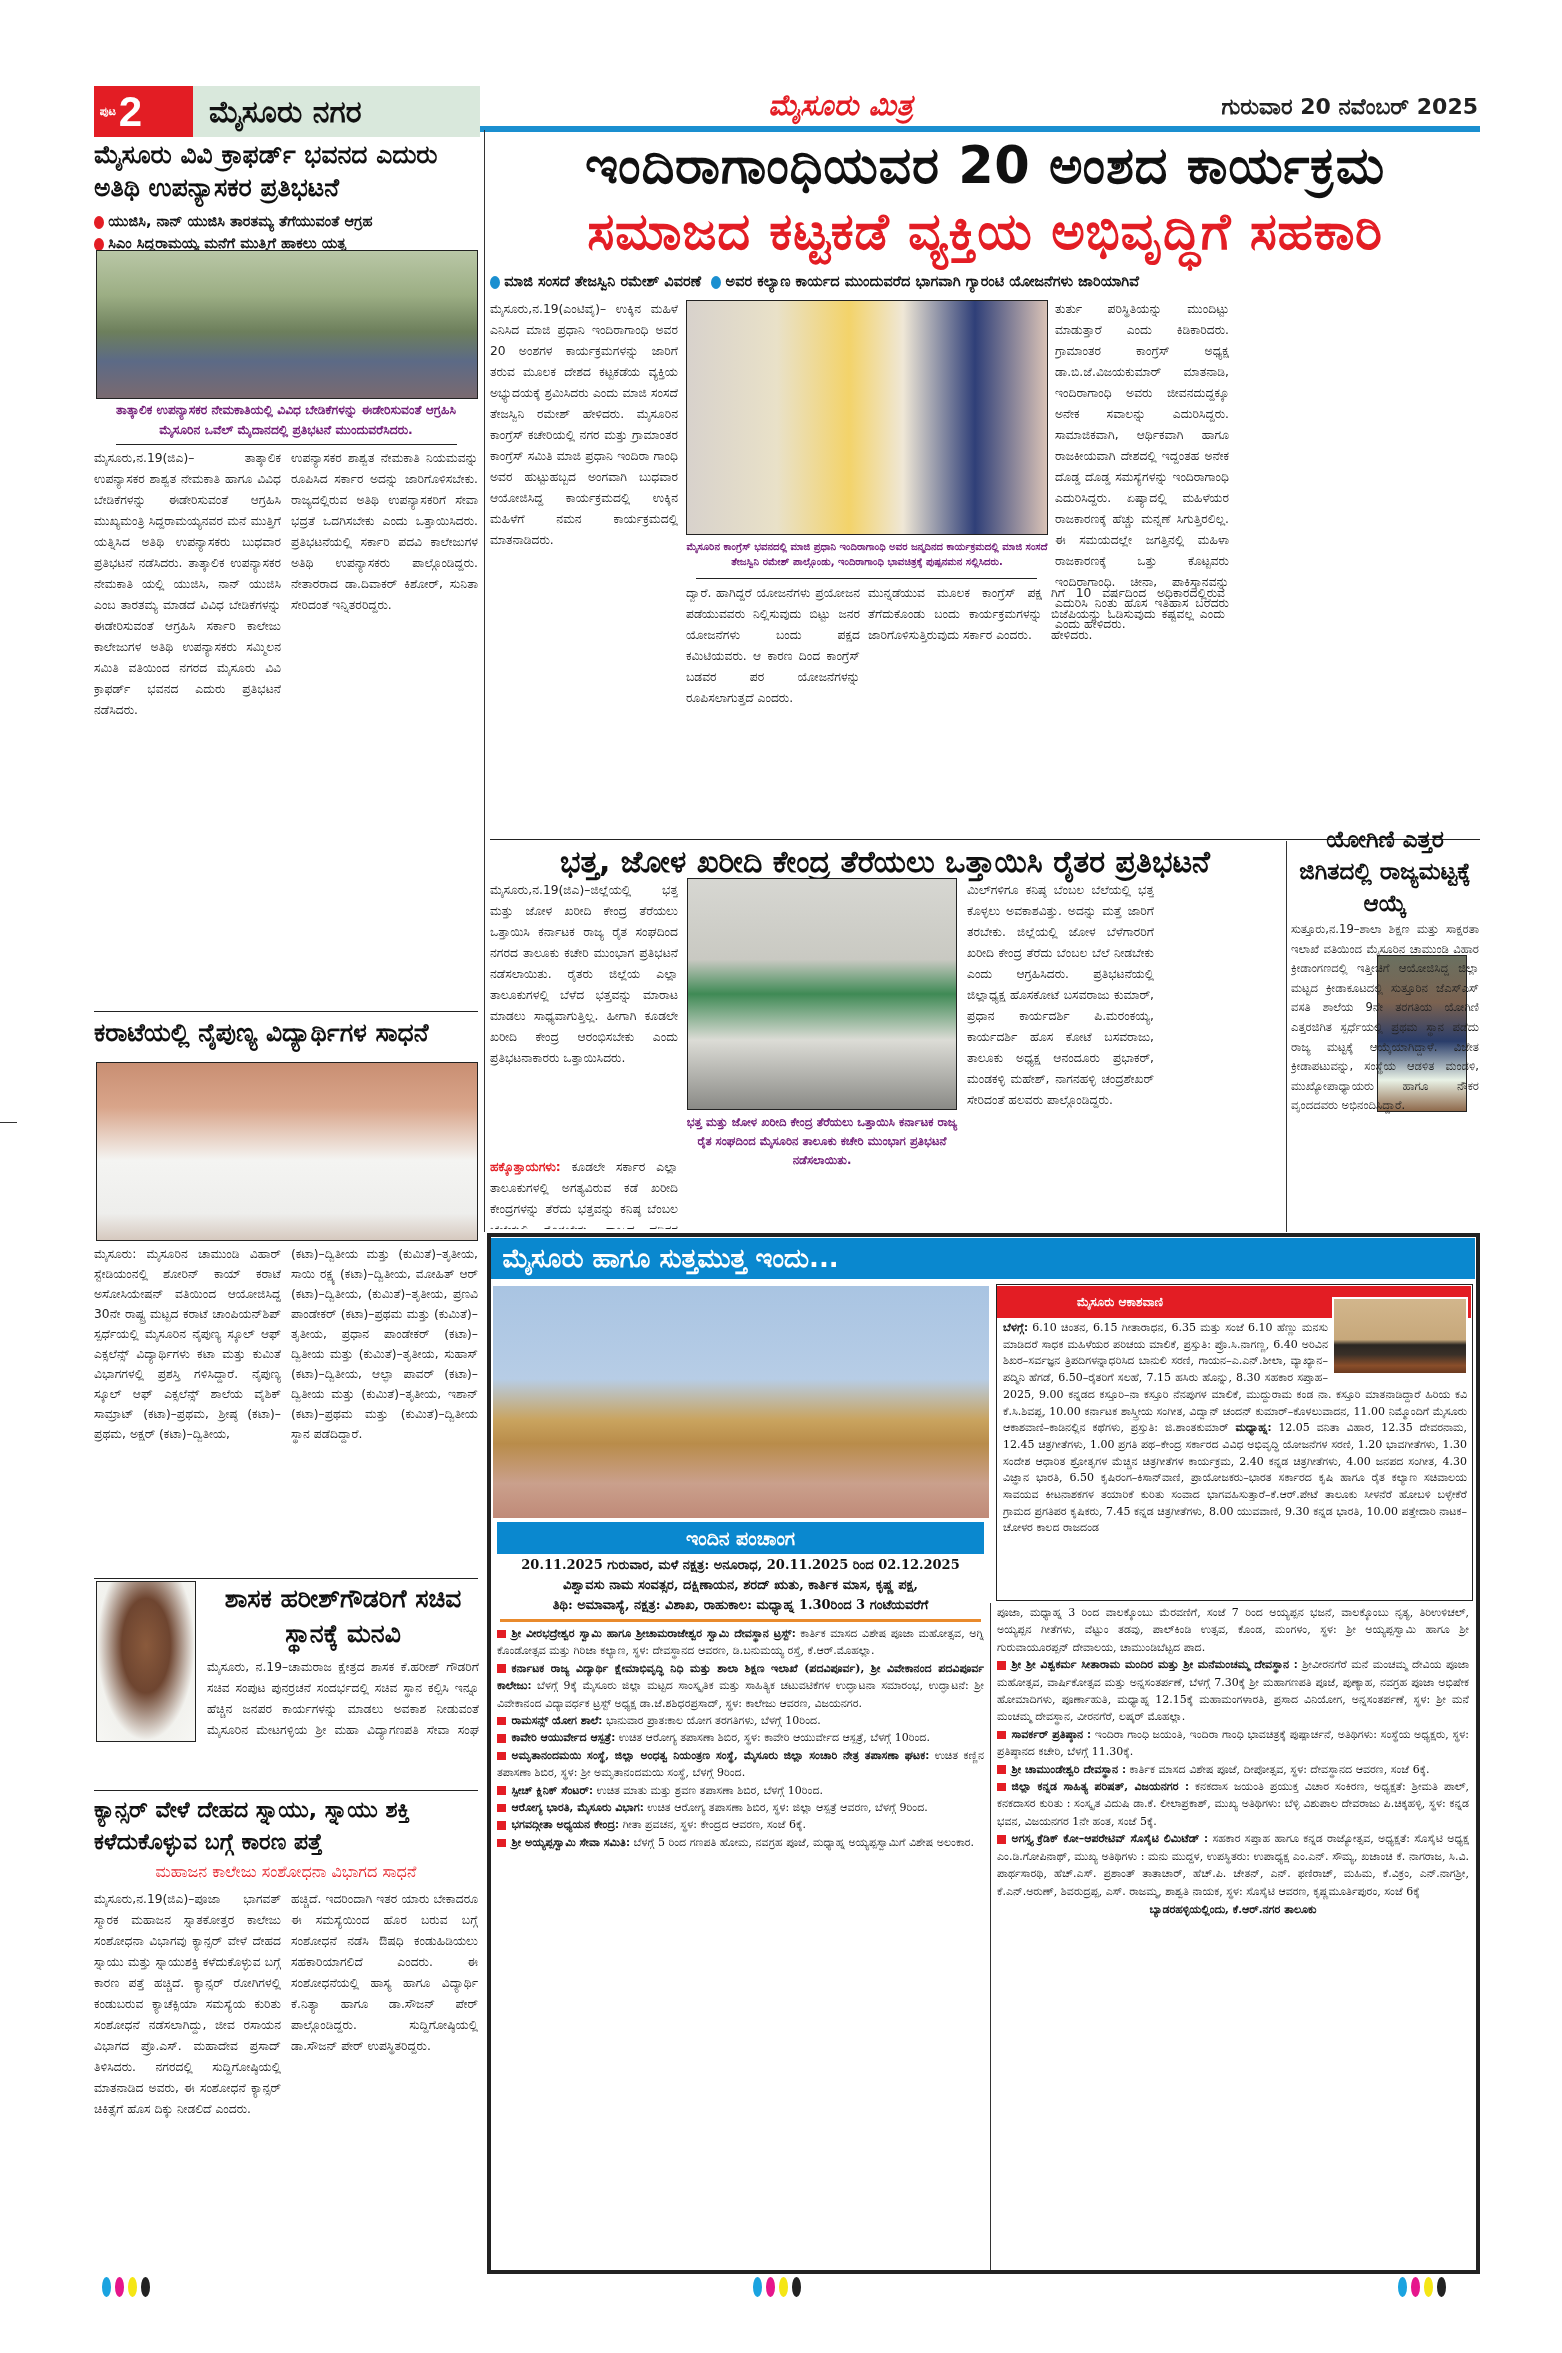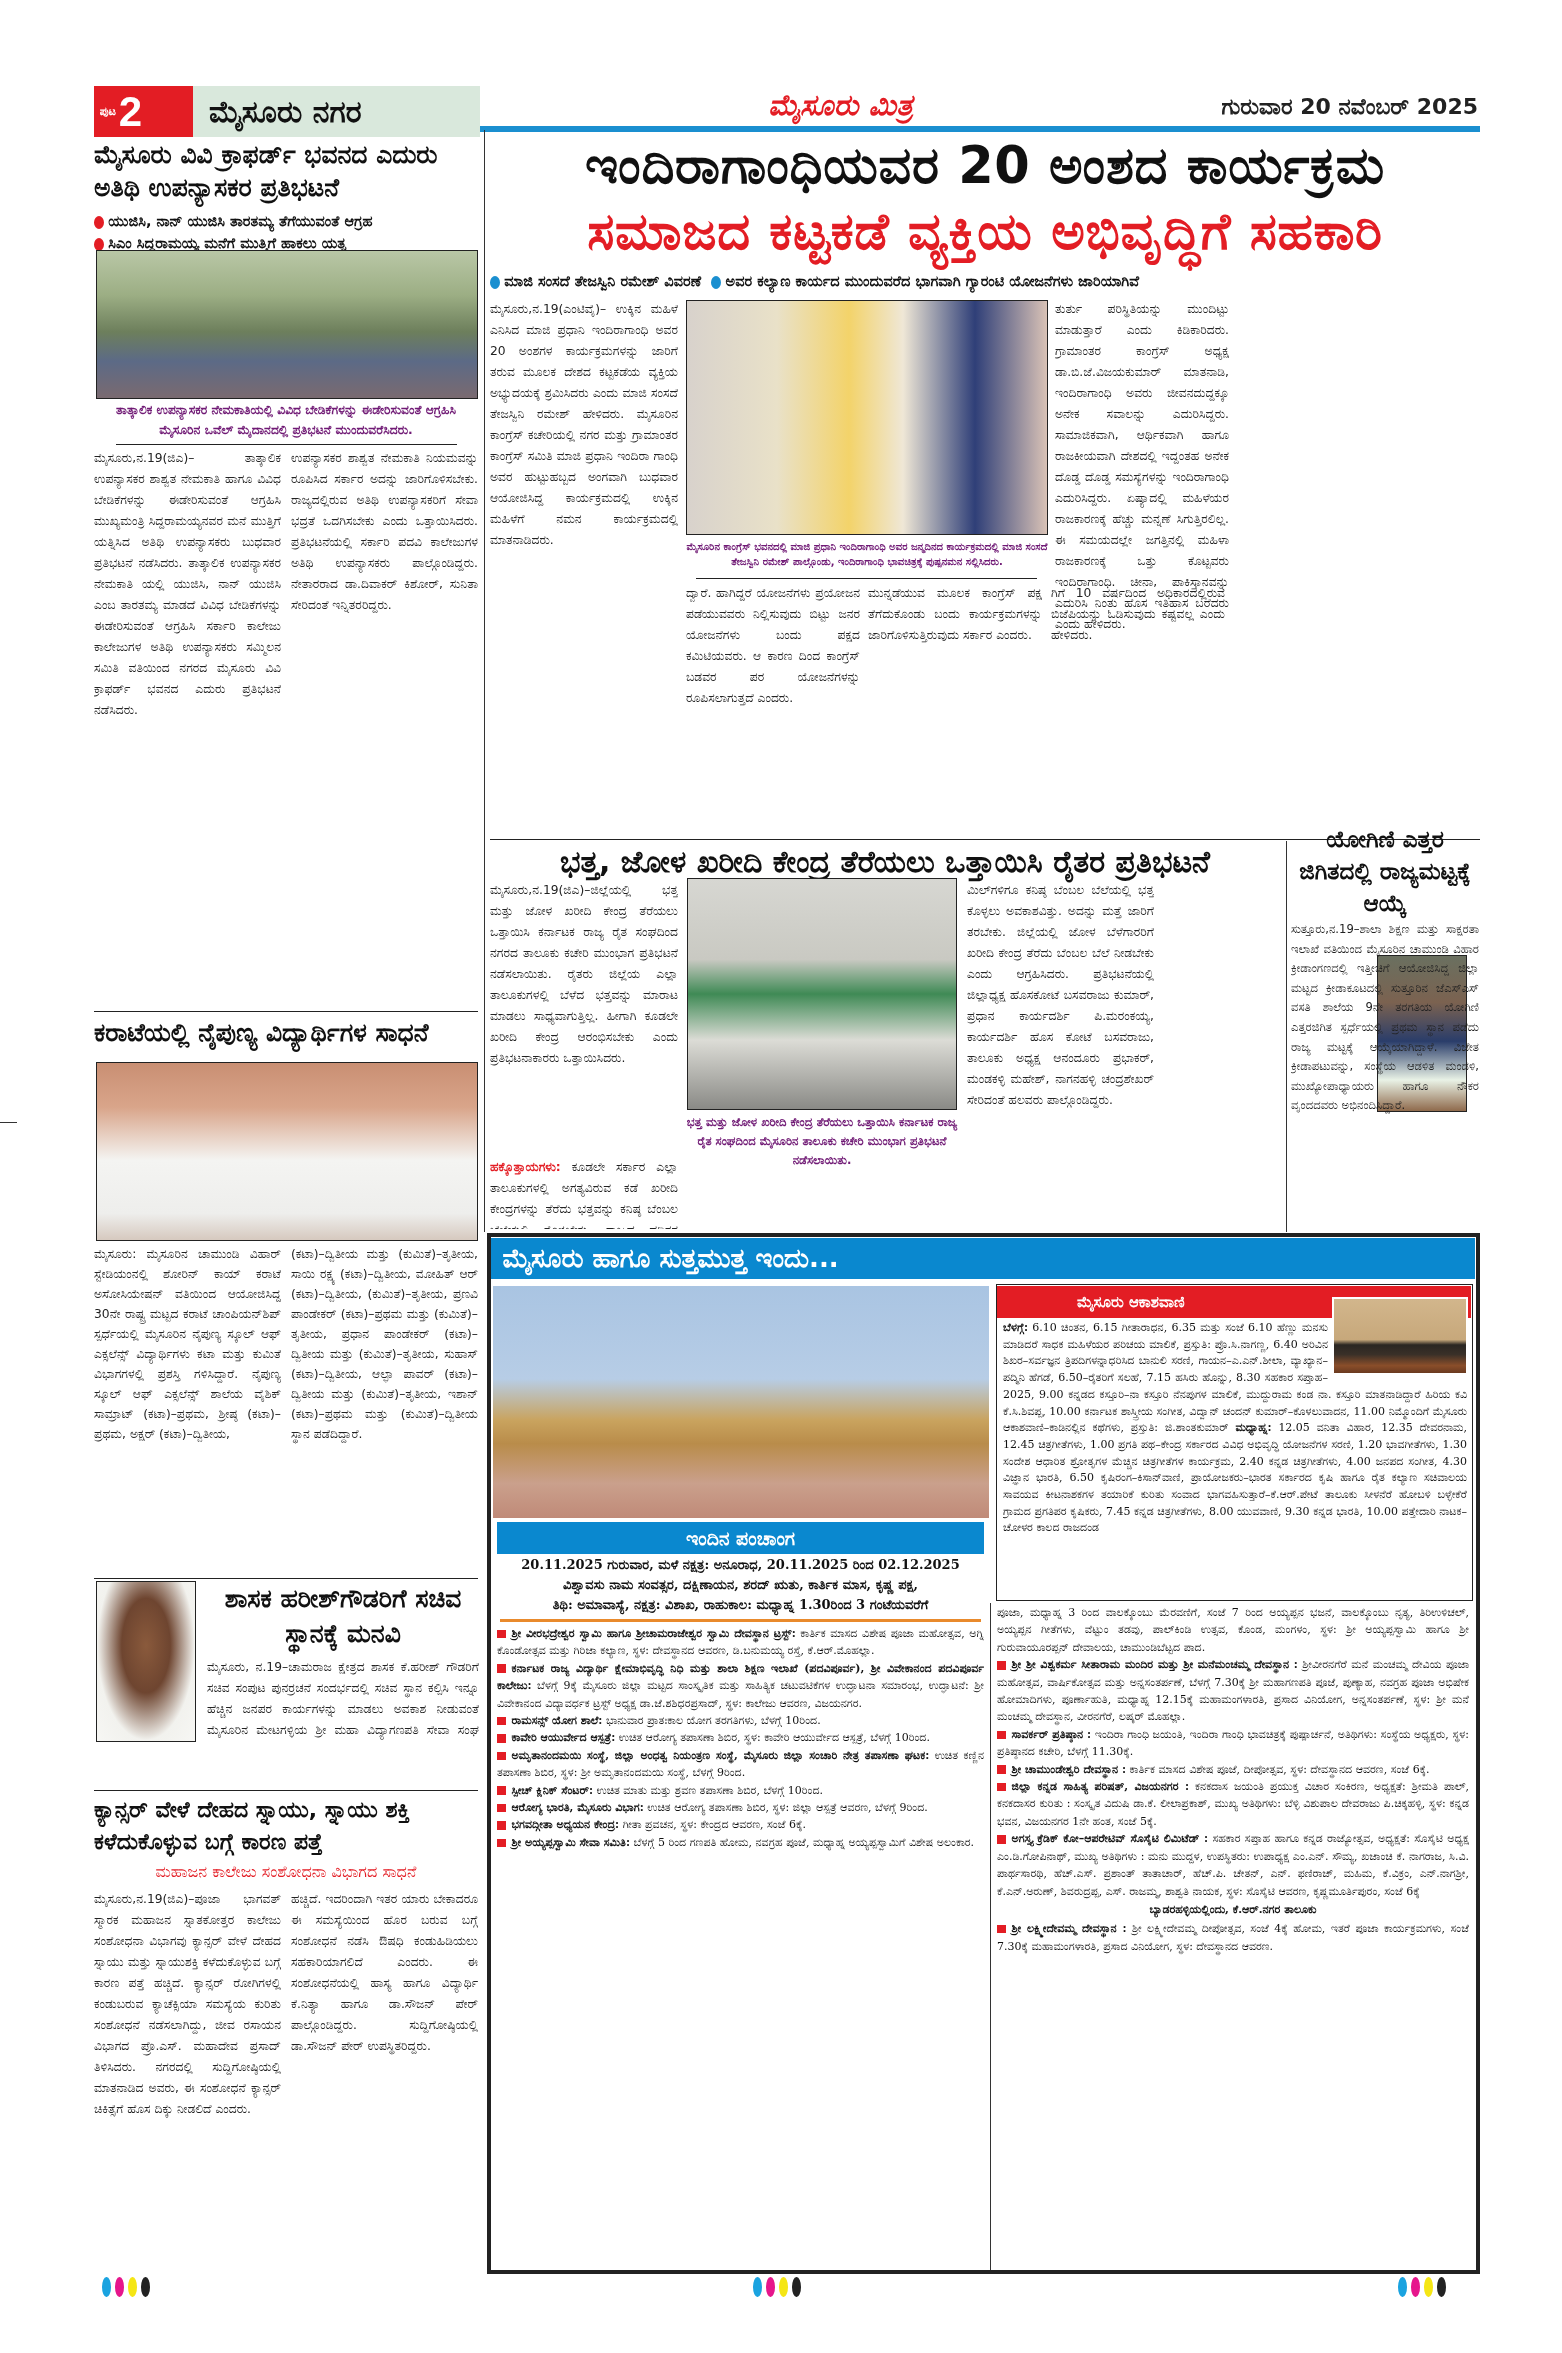--- a/index.html
+++ b/index.html
@@ -119,21 +119,21 @@
 </div>
 <div class="abs serif" style="left:497px;top:1555px;width:487px;font-size:13px;line-height:20px;text-align:center;font-weight:bold;">
   <div>20.11.2025 ಗುರುವಾರ, ಮಳೆ ನಕ್ಷತ್ರ: ಅನೂರಾಧ, 20.11.2025 ರಿಂದ 02.12.2025</div>
   <div>ವಿಶ್ವಾವಸು ನಾಮ ಸಂವತ್ಸರ, ದಕ್ಷಿಣಾಯನ, ಶರದ್ ಋತು, ಕಾರ್ತಿಕ ಮಾಸ, ಕೃಷ್ಣ ಪಕ್ಷ,</div>
   <div>ತಿಥಿ: ಅಮಾವಾಸ್ಯೆ, ನಕ್ಷತ್ರ: ವಿಶಾಖ, ರಾಹುಕಾಲ: ಮಧ್ಯಾಹ್ನ 1.30ರಿಂದ 3 ಗಂಟೆಯವರೆಗೆ</div>
 </div>
 <div class="abs" style="left:500px;top:1619px;width:481px;height:2.9px;background:#e98a2c;"></div>
 
 <div class="abs" style="left:996px;top:1284px;width:477px;height:317px;border:1.4px solid #222;box-sizing:border-box;"></div>
 <div class="abs" style="left:997px;top:1286px;width:474px;height:32px;background:#e31d24;display:flex;align-items:center;padding-left:80px;box-sizing:border-box;">
-  <span style="color:#fff;font-size:15px;font-weight:bold;">ಮೈಸೂರು ಆಕಾಶವಾಣಿ</span>
+  <span style="color:#fff;font-size:12px;font-weight:bold;">ಮೈಸೂರು ಆಕಾಶವಾಣಿ</span>
 </div>
 <div class="abs img-radio" style="left:1332px;top:1297px;width:136px;height:78px;border:2.2px solid #fff;box-sizing:border-box;"></div>
 <div class="abs serif" style="left:1003px;top:1320px;width:464px;font-size:11px;line-height:16.7px;text-align:justify;height:278px;overflow:hidden;">
   <div style="float:right;width:139px;height:61px;"></div>
   <b>ಬೆಳಗ್ಗೆ:</b>
   <span>6.10 ಚಿಂತನ, 6.15 ಗೀತಾರಾಧನ, 6.35 ಮತ್ತು ಸಂಜೆ 6.10 ಹೆಣ್ಣು ಮನಸು ಮಾಡಿದರೆ ಸಾಧಕ ಮಹಿಳೆಯರ ಪರಿಚಯ ಮಾಲಿಕೆ, ಪ್ರಸ್ತುತಿ: ಪ್ರೊ.ಸಿ.ನಾಗಣ್ಣ, 6.40 ಅರಿವಿನ ಶಿಖರ–ಸರ್ವಜ್ಞನ ತ್ರಿಪದಿಗಳನ್ನಾಧರಿಸಿದ ಬಾನುಲಿ ಸರಣಿ, ಗಾಯನ–ಎ.ಎನ್.ಶೀಲಾ, ವ್ಯಾಖ್ಯಾನ–ಪದ್ಮಿನಿ ಹೆಗಡೆ, 6.50–ರೈತರಿಗೆ ಸಲಹೆ, 7.15 ಹಸಿರು ಹೊನ್ನು, 8.30 ಸಹಕಾರ ಸಪ್ತಾಹ–2025, 9.00 ಕನ್ನಡದ ಕಸ್ತೂರಿ–ನಾ ಕಸ್ತೂರಿ ನೆನಪುಗಳ ಮಾಲಿಕೆ, ಮುದ್ದುರಾಮ ಕಂಡ ನಾ. ಕಸ್ತೂರಿ ಮಾತನಾಡಿದ್ದಾರೆ ಹಿರಿಯ ಕವಿ ಕೆ.ಸಿ.ಶಿವಪ್ಪ, 10.00 ಕರ್ನಾಟಕ ಶಾಸ್ತ್ರೀಯ ಸಂಗೀತ, ವಿದ್ವಾನ್ ಚಂದನ್ ಕುಮಾರ್–ಕೊಳಲುವಾದನ, 11.00 ನಿಮ್ಮೊಂದಿಗೆ ಮೈಸೂರು ಆಕಾಶವಾಣಿ–ಕಾಡಿನಲ್ಲಿನ ಕಥೆಗಳು, ಪ್ರಸ್ತುತಿ: ಜಿ.ಶಾಂತಕುಮಾರ್</span>
   <b>ಮಧ್ಯಾಹ್ನ:</b>
   <span>12.05 ವನಿತಾ ವಿಹಾರ, 12.35 ದೇವರನಾಮ, 12.45 ಚಿತ್ರಗೀತೆಗಳು, 1.00 ಪ್ರಗತಿ ಪಥ–ಕೇಂದ್ರ ಸರ್ಕಾರದ ವಿವಿಧ ಅಭಿವೃದ್ಧಿ ಯೋಜನೆಗಳ ಸರಣಿ, 1.20 ಭಾವಗೀತೆಗಳು, 1.30 ಸಂದೇಶ ಆಧಾರಿತ ಶ್ರೋತೃಗಳ ಮೆಚ್ಚಿನ ಚಿತ್ರಗೀತೆಗಳ ಕಾರ್ಯಕ್ರಮ, 2.40 ಕನ್ನಡ ಚಿತ್ರಗೀತೆಗಳು, 4.00 ಜನಪದ ಸಂಗೀತ, 4.30 ವಿಜ್ಞಾನ ಭಾರತಿ, 6.50 ಕೃಷಿರಂಗ–ಕಿಸಾನ್‌ವಾಣಿ, ಪ್ರಾಯೋಜಕರು–ಭಾರತ ಸರ್ಕಾರದ ಕೃಷಿ ಹಾಗೂ ರೈತ ಕಲ್ಯಾಣ ಸಚಿವಾಲಯ ಸಾವಯವ ಕೀಟನಾಶಕಗಳ ತಯಾರಿಕೆ ಕುರಿತು ಸಂವಾದ ಭಾಗವಹಿಸುತ್ತಾರೆ–ಕೆ.ಆರ್.ಪೇಟೆ ತಾಲೂಕು ಸೀಳನೆರೆ ಹೋಬಳಿ ಬಳ್ಳೇಕೆರೆ ಗ್ರಾಮದ ಪ್ರಗತಿಪರ ಕೃಷಿಕರು, 7.45 ಕನ್ನಡ ಚಿತ್ರಗೀತೆಗಳು, 8.00 ಯುವವಾಣಿ, 9.30 ಕನ್ನಡ ಭಾರತಿ, 10.00 ಪತ್ತೇದಾರಿ ನಾಟಕ–ಚೋಳರ ಕಾಲದ ರಾಜದಂಡ</span>
 </div>
 
@@ -150,21 +150,20 @@
 </div>
 
 <div class="abs serif" style="left:997px;top:1604px;width:472px;font-size:11px;line-height:17.4px;text-align:justify;height:665px;overflow:hidden;">
   <div><span>ಪೂಜಾ, ಮಧ್ಯಾಹ್ನ 3 ರಿಂದ ವಾಲಕ್ಕೊಂಬು ಮೆರವಣಿಗೆ, ಸಂಜೆ 7 ರಿಂದ ಅಯ್ಯಪ್ಪನ ಭಜನೆ, ವಾಲಕ್ಕೊಂಬು ನೃತ್ಯ, ತಿರಿಉಳಿಚಲ್, ಅಯ್ಯಪ್ಪನ ಗೀತೆಗಳು, ವೆಟ್ಟುಂ ತಡವು, ಪಾಲ್‌ಕಿಂಡಿ ಉತ್ಸವ, ಕೊಂಡ, ಮಂಗಳಂ, ಸ್ಥಳ: ಶ್ರೀ ಅಯ್ಯಪ್ಪಸ್ವಾಮಿ ಹಾಗೂ ಶ್ರೀ ಗುರುವಾಯೂರಪ್ಪನ್ ದೇವಾಲಯ, ಚಾಮುಂಡಿಬೆಟ್ಟದ ಪಾದ.</span></div>
   <div><span class="sq"></span><b>ಶ್ರೀ ಶ್ರೀ ವಿಶ್ವಕರ್ಮ ಸೀತಾರಾಮ ಮಂದಿರ ಮತ್ತು ಶ್ರೀ ಮನೆಮಂಚಮ್ಮ ದೇವಸ್ಥಾನ :</b> <span>ಶ್ರೀವೀರನಗೆರೆ ಮನೆ ಮಂಚಮ್ಮ ದೇವಿಯ ಪೂಜಾ ಮಹೋತ್ಸವ, ವಾರ್ಷಿಕೋತ್ಸವ ಮತ್ತು ಅನ್ನಸಂತರ್ಪಣೆ, ಬೆಳಗ್ಗೆ 7.30ಕ್ಕೆ ಶ್ರೀ ಮಹಾಗಣಪತಿ ಪೂಜೆ, ಪುಣ್ಯಾಹ, ನವಗ್ರಹ ಪೂಜಾ ಅಭಿಷೇಕ ಹೋಮಾದಿಗಳು, ಪೂರ್ಣಾಹುತಿ, ಮಧ್ಯಾಹ್ನ 12.15ಕ್ಕೆ ಮಹಾಮಂಗಳಾರತಿ, ಪ್ರಸಾದ ವಿನಿಯೋಗ, ಅನ್ನಸಂತರ್ಪಣೆ, ಸ್ಥಳ: ಶ್ರೀ ಮನೆ ಮಂಚಮ್ಮ ದೇವಸ್ಥಾನ, ವೀರನಗೆರೆ, ಲಷ್ಕರ್ ಮೊಹಲ್ಲಾ.</span></div>
   <div><span class="sq"></span><b>ಸಾವರ್ಕರ್ ಪ್ರತಿಷ್ಠಾನ :</b> <span>ಇಂದಿರಾ ಗಾಂಧಿ ಜಯಂತಿ, ಇಂದಿರಾ ಗಾಂಧಿ ಭಾವಚಿತ್ರಕ್ಕೆ ಪುಷ್ಪಾರ್ಚನೆ, ಅತಿಥಿಗಳು: ಸಂಸ್ಥೆಯ ಅಧ್ಯಕ್ಷರು, ಸ್ಥಳ: ಪ್ರತಿಷ್ಠಾನದ ಕಚೇರಿ, ಬೆಳಗ್ಗೆ 11.30ಕ್ಕೆ.</span></div>
   <div><span class="sq"></span><b>ಶ್ರೀ ಚಾಮುಂಡೇಶ್ವರಿ ದೇವಸ್ಥಾನ :</b> <span>ಕಾರ್ತಿಕ ಮಾಸದ ವಿಶೇಷ ಪೂಜೆ, ದೀಪೋತ್ಸವ, ಸ್ಥಳ: ದೇವಸ್ಥಾನದ ಆವರಣ, ಸಂಜೆ 6ಕ್ಕೆ.</span></div>
   <div><span class="sq"></span><b>ಜಿಲ್ಲಾ ಕನ್ನಡ ಸಾಹಿತ್ಯ ಪರಿಷತ್, ವಿಜಯನಗರ :</b> <span>ಕನಕದಾಸ ಜಯಂತಿ ಪ್ರಯುಕ್ತ ವಿಚಾರ ಸಂಕಿರಣ, ಅಧ್ಯಕ್ಷತೆ: ಶ್ರೀಮತಿ ಪಾಲ್, ಕನಕದಾಸರ ಕುರಿತು : ಸಂಸ್ಕೃತ ವಿದುಷಿ ಡಾ.ಕೆ. ಲೀಲಾಪ್ರಕಾಶ್, ಮುಖ್ಯ ಅತಿಥಿಗಳು: ಬೆಳ್ಳಿ ವಿಶುಪಾಲ ದೇವರಾಜು ಪಿ.ಚಿಕ್ಕಹಳ್ಳಿ, ಸ್ಥಳ: ಕನ್ನಡ ಭವನ, ವಿಜಯನಗರ 1ನೇ ಹಂತ, ಸಂಜೆ 5ಕ್ಕೆ.</span></div>
   <div><span class="sq"></span><b>ಅಗಸ್ತ್ಯ ಕ್ರೆಡಿಕ್ ಕೋ–ಆಪರೇಟಿವ್ ಸೊಸೈಟಿ ಲಿಮಿಟೆಡ್ :</b> <span>ಸಹಕಾರ ಸಪ್ತಾಹ ಹಾಗೂ ಕನ್ನಡ ರಾಜ್ಯೋತ್ಸವ, ಅಧ್ಯಕ್ಷತೆ: ಸೊಸೈಟಿ ಅಧ್ಯಕ್ಷ ಎಂ.ಡಿ.ಗೋಪಿನಾಥ್, ಮುಖ್ಯ ಅತಿಥಿಗಳು : ಮನು ಮುದ್ದಳ, ಉಪಸ್ಥಿತರು: ಉಪಾಧ್ಯಕ್ಷ ಎಂ.ಎನ್. ಸೌಮ್ಯ, ಖಜಾಂಚಿ ಕೆ. ನಾಗರಾಜ, ಸಿ.ವಿ. ಪಾರ್ಥಸಾರಥಿ, ಹೆಚ್.ಎಸ್. ಪ್ರಶಾಂತ್ ತಾತಾಚಾರ್, ಹೆಚ್.ಪಿ. ಚೇತನ್, ಎನ್. ಫಣಿರಾಜ್, ಮಹಿಮ, ಕೆ.ವಿಕ್ರಂ, ಎನ್.ನಾಗಶ್ರೀ, ಕೆ.ಎನ್.ಅರುಣ್, ಶಿವರುದ್ರಪ್ಪ, ಎಸ್. ರಾಜಮ್ಮ, ಶಾಶ್ವತಿ ನಾಯಕ, ಸ್ಥಳ: ಸೊಸೈಟಿ ಆವರಣ, ಕೃಷ್ಣಮೂರ್ತಿಪುರಂ, ಸಂಜೆ 6ಕ್ಕೆ</span></div>
   <div style="text-align:center;font-weight:bold;margin:1.4px 0;">ಬ್ಯಾಡರಹಳ್ಳಿಯಲ್ಲಿಂದು, ಕೆ.ಆರ್.ನಗರ ತಾಲೂಕು</div>
-  <div><span class="sq"></span><b>ಶ್ರೀ ಲಕ್ಷ್ಮೀದೇವಮ್ಮ ದೇವಸ್ಥಾನ :</b> <span>ಶ್ರೀ ಲಕ್ಷ್ಮೀದೇವಮ್ಮ ದೀಪೋತ್ಸವ, ಸಂಜೆ 4ಕ್ಕೆ ಹೋಮ, ಇತರೆ ಪೂಜಾ ಕಾರ್ಯಕ್ರಮಗಳು, ಸಂಜೆ 7.30ಕ್ಕೆ ಮಹಾಮಂಗಳಾರತಿ, ಪ್ರಸಾದ ವಿನಿಯೋಗ, ಸ್ಥಳ: ದೇವಸ್ಥಾನದ ಆವರಣ.</span></div>
 </div>
 <div class="abs vrule" style="left:990px;top:1603px;height:667px;width:0.7px;"></div>
 
 <div class="abs" style="left:100px;top:2277px;display:flex;">
   <span class="reg" style="background:#1aa3e0"></span>
   <span class="reg" style="background:#e6168c"></span>
   <span class="reg" style="background:#f5e614"></span>
   <span class="reg" style="background:#222"></span>
 </div>
 <div class="abs" style="left:751px;top:2277px;display:flex;">

